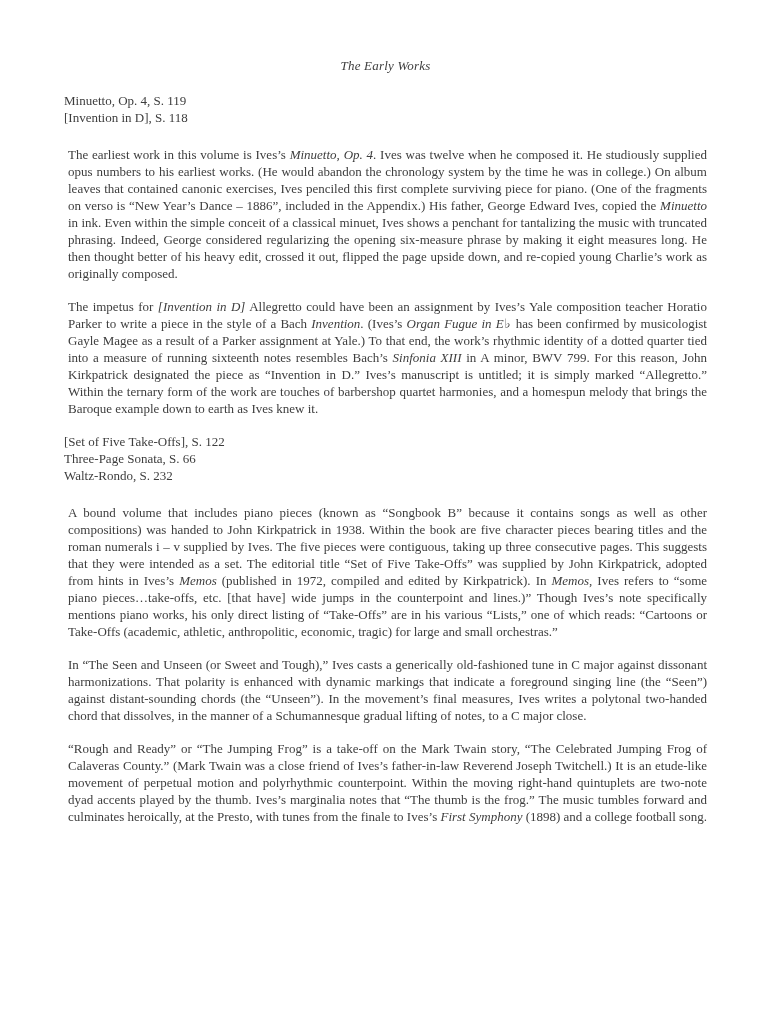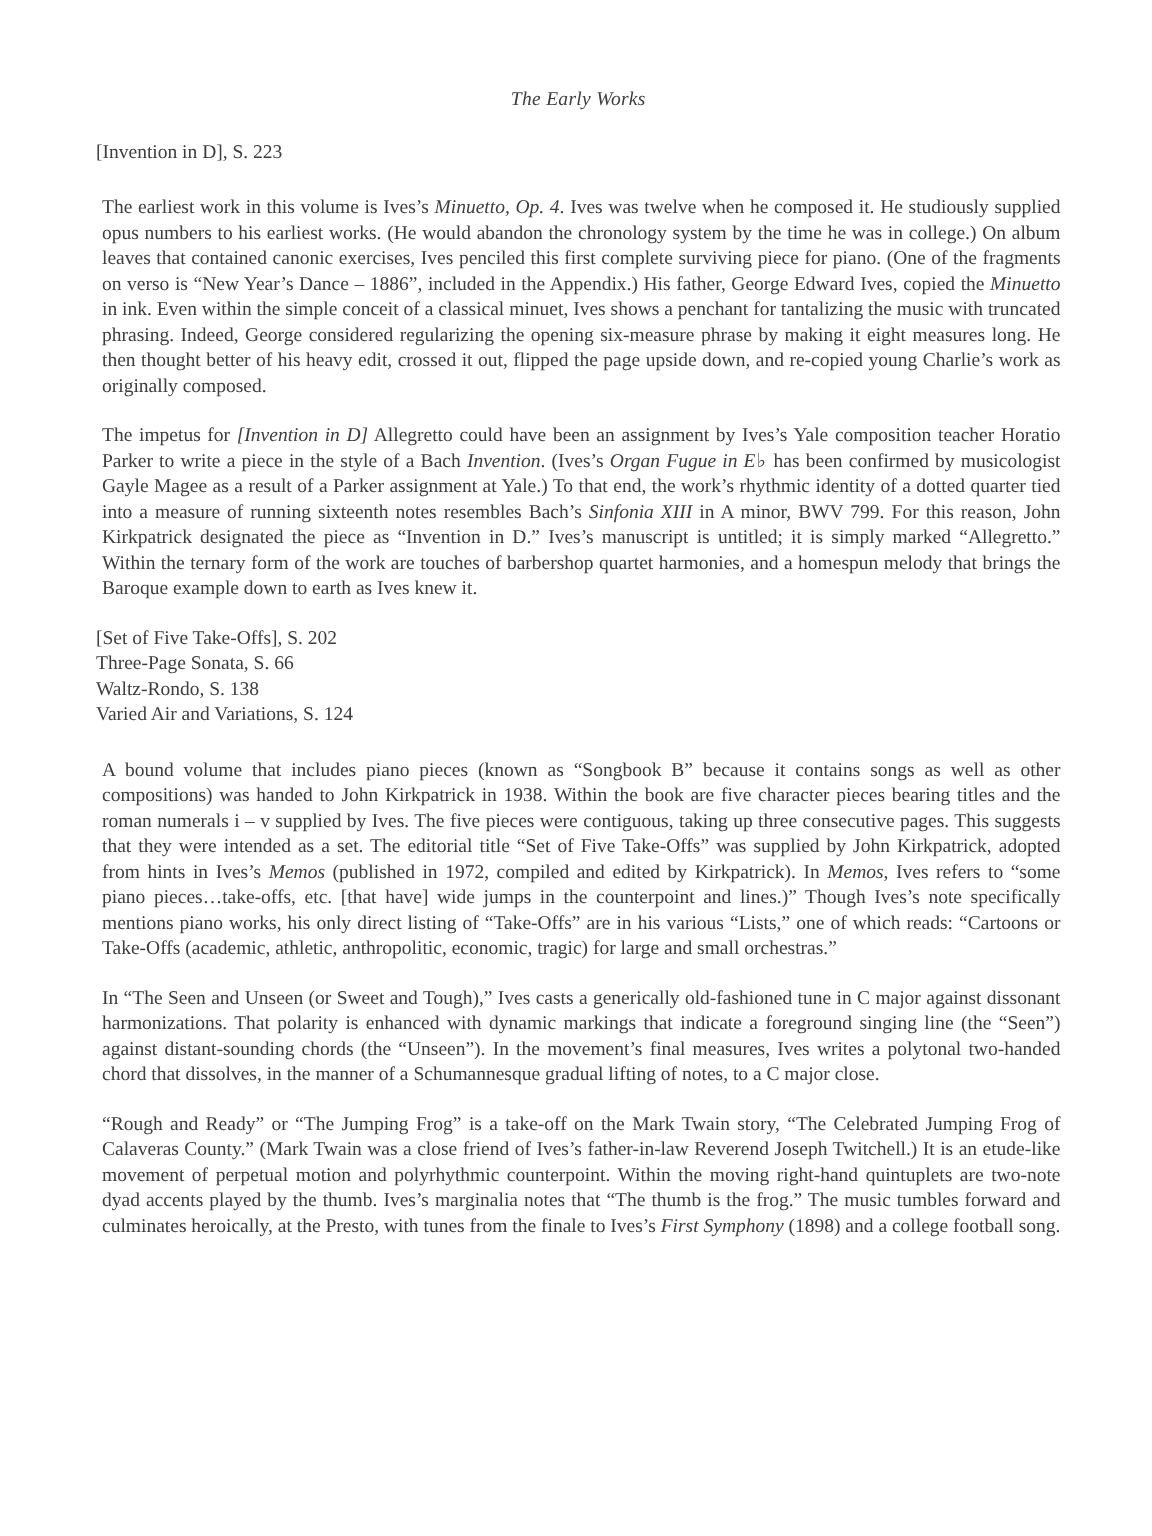--- a/index.html
+++ b/index.html
@@ -37,31 +37,31 @@
   .paragraph i { font-style: italic; }
 </style>
 </head>
 <body>
 
 <div class="page">
 
   <section>
     <h2 class="section-heading">The Early Works</h2>
     <div class="works-list">
-        <div class="work-line">[Invention in D], S. 223</div>
+        <div class="work-line">Minuetto, Op. 4, S. 119</div>
+        <div class="work-line">[Invention in D], S. 118</div>
       </div>
     <p class="paragraph">The earliest work in this volume is Ives’s <i>Minuetto, Op. 4</i>. Ives was twelve when he composed it. He studiously supplied opus numbers to his earliest works. (He would abandon the chronology system by the time he was in college.) On album leaves that contained canonic exercises, Ives penciled this first complete surviving piece for piano. (One of the fragments on verso is “New Year’s Dance – 1886”, included in the Appendix.) His father, George Edward Ives, copied the <i>Minuetto</i> in ink. Even within the simple conceit of a classical minuet, Ives shows a penchant for tantalizing the music with truncated phrasing. Indeed, George considered regularizing the opening six-measure phrase by making it eight measures long. He then thought better of his heavy edit, crossed it out, flipped the page upside down, and re-copied young Charlie’s work as originally composed.</p>
     <p class="paragraph">The impetus for <i>[Invention in D]</i> Allegretto could have been an assignment by Ives’s Yale composition teacher Horatio Parker to write a piece in the style of a Bach <i>Invention</i>. (Ives’s <i>Organ Fugue in E♭</i> has been confirmed by musicologist Gayle Magee as a result of a Parker assignment at Yale.) To that end, the work’s rhythmic identity of a dotted quarter tied into a measure of running sixteenth notes resembles Bach’s <i>Sinfonia XIII</i> in A minor, BWV 799. For this reason, John Kirkpatrick designated the piece as “Invention in D.” Ives’s manuscript is untitled; it is simply marked “Allegretto.” Within the ternary form of the work are touches of barbershop quartet harmonies, and a homespun melody that brings the Baroque example down to earth as Ives knew it.</p>
   </section>
 
   <section>
     <div class="works-list">
-        <div class="work-line">[Set of Five Take-Offs], S. 202</div>
+        <div class="work-line">[Set of Five Take-Offs], S. 122</div>
         <div class="work-line">Three-Page Sonata, S. 66</div>
-        <div class="work-line">Waltz-Rondo, S. 138</div>
-        <div class="work-line">Varied Air and Variations, S. 124</div>
+        <div class="work-line">Waltz-Rondo, S. 232</div>
       </div>
     <p class="paragraph">A bound volume that includes piano pieces (known as “Songbook B” because it contains songs as well as other compositions) was handed to John Kirkpatrick in 1938. Within the book are five character pieces bearing titles and the roman numerals i – v supplied by Ives. The five pieces were contiguous, taking up three consecutive pages. This suggests that they were intended as a set. The editorial title “Set of Five Take-Offs” was supplied by John Kirkpatrick, adopted from hints in Ives’s <i>Memos</i> (published in 1972, compiled and edited by Kirkpatrick). In <i>Memos</i>, Ives refers to “some piano pieces…take-offs, etc. [that have] wide jumps in the counterpoint and lines.)” Though Ives’s note specifically mentions piano works, his only direct listing of “Take-Offs” are in his various “Lists,” one of which reads: “Cartoons or Take-Offs (academic, athletic, anthropolitic, economic, tragic) for large and small orchestras.”</p>
     <p class="paragraph">In “The Seen and Unseen (or Sweet and Tough),” Ives casts a generically old-fashioned tune in C major against dissonant harmonizations. That polarity is enhanced with dynamic markings that indicate a foreground singing line (the “Seen”) against distant-sounding chords (the “Unseen”). In the movement’s final measures, Ives writes a polytonal two-handed chord that dissolves, in the manner of a Schumannesque gradual lifting of notes, to a C major close.</p>
     <p class="paragraph">“Rough and Ready” or “The Jumping Frog” is a take-off on the Mark Twain story, “The Celebrated Jumping Frog of Calaveras County.” (Mark Twain was a close friend of Ives’s father-in-law Reverend Joseph Twitchell.) It is an etude-like movement of perpetual motion and polyrhythmic counterpoint. Within the moving right-hand quintuplets are two-note dyad accents played by the thumb. Ives’s marginalia notes that “The thumb is the frog.” The music tumbles forward and culminates heroically, at the Presto, with tunes from the finale to Ives’s <i>First Symphony</i> (1898) and a college football song.</p>
   </section>
 
 </div>
 
 </body></html>

